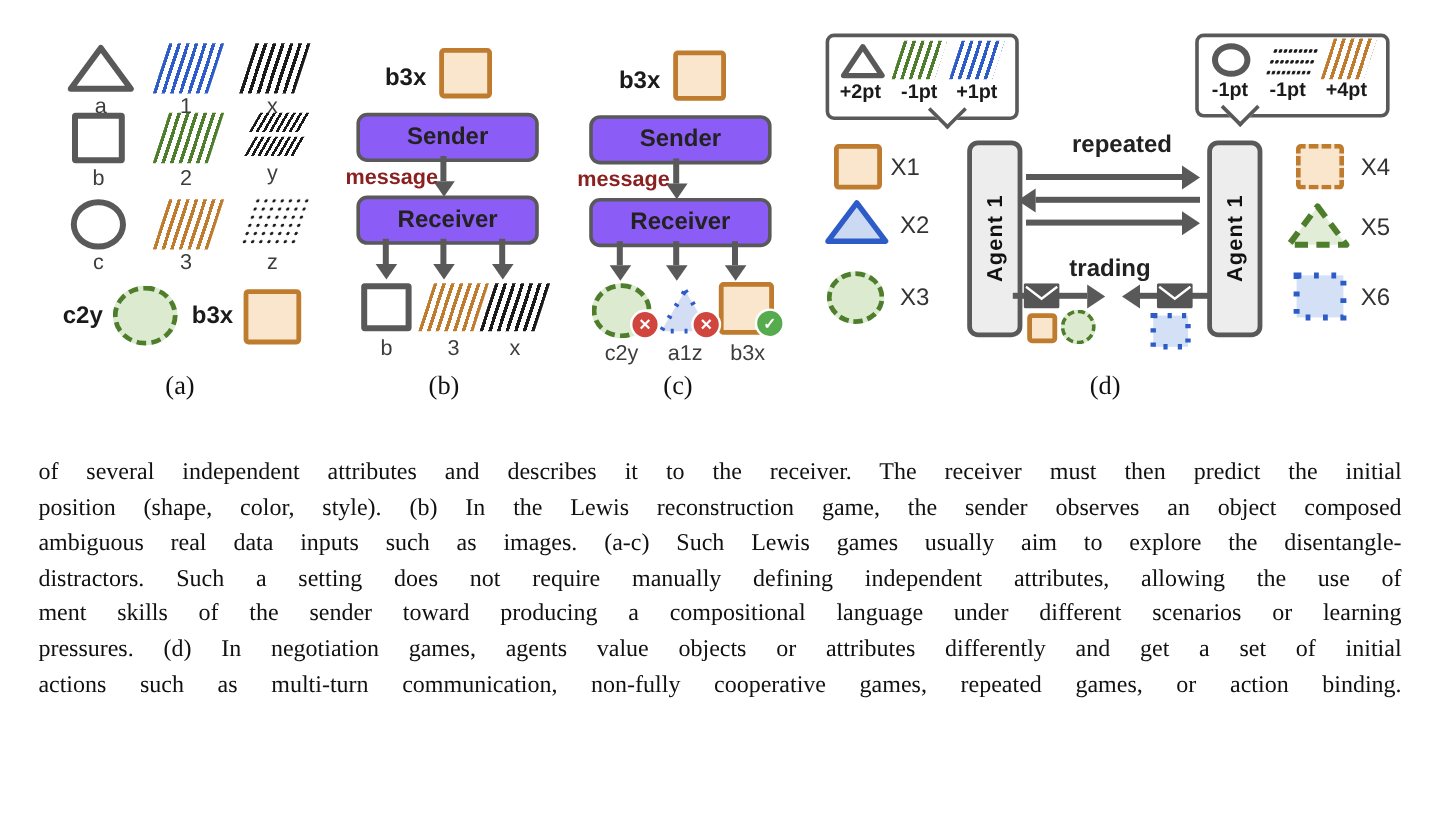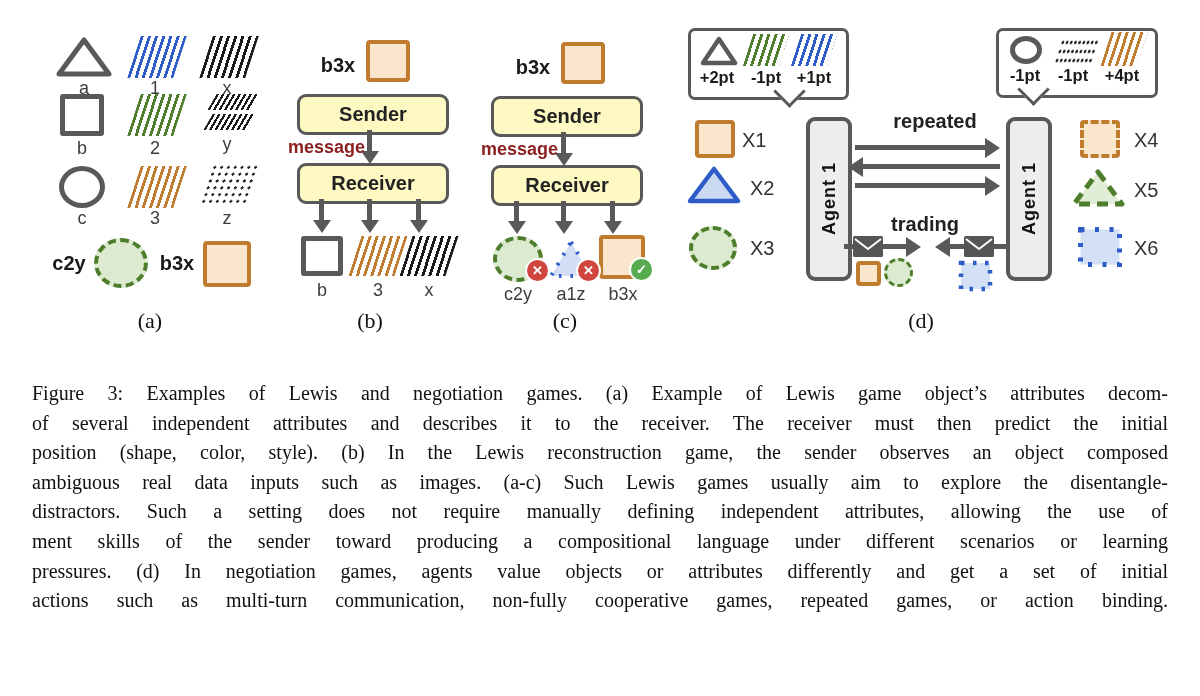--- a/index.html
+++ b/index.html
@@ -29,21 +29,21 @@
   .dotrows{position:absolute;transform:skewX(-18deg);
        background-image:radial-gradient(circle,#1c1c1c 1.4px,transparent 1.7px);
        background-size:4.2px 9px;}
   
   .sq-outline{border:5px solid var(--gray);background:#fff;border-radius:3px;}
   .circ-outline{border:5px solid var(--gray);background:#fff;border-radius:50%;}
   .sq-orange{border:4px solid var(--orange);background:var(--peach);border-radius:4px;}
   .sq-orange.dashed{border-style:dashed;}
   .circ-green{border:4px dashed var(--green);background:var(--lightgreen);border-radius:50%;}
   
-  .process-box{position:absolute;border:3.5px solid var(--gray);border-radius:9px;background:#fef9c3;
+  .process-box{position:absolute;border:3.5px solid var(--gray);border-radius:9px;background:#8b5cf6;
        display:flex;align-items:center;justify-content:center;font-weight:bold;font-size:20px;color:#222;}
   
   .varrow{position:absolute;width:5px;background:var(--gray);}
   .varrow::after{content:'';position:absolute;bottom:-13px;left:50%;transform:translateX(-50%);
        width:0;height:0;border-top:13px solid var(--gray);
        border-left:9px solid transparent;border-right:9px solid transparent;}
   .harrow{position:absolute;height:5px;background:var(--gray);}
   .harrow.right::after{content:'';position:absolute;right:-15px;top:50%;transform:translateY(-50%);
        width:0;height:0;border-left:15px solid var(--gray);
        border-top:10px solid transparent;border-bottom:10px solid transparent;}
@@ -223,21 +223,20 @@
     <div class="xlbl" style="left:1134px;top:179px;">X5</div>
     <svg class="abs" style="left:1077px;top:226px;" width="46" height="42" viewBox="0 0 46 42">
         <rect x="3.5" y="3.5" width="39" height="35" fill="#d4e0f5" stroke="#2d5cc8" stroke-width="5" stroke-dasharray="4 10.5"></rect>
       </svg>
     <div class="xlbl" style="left:1134px;top:237px;">X6</div>
 
     <div class="panel-letter" style="left:876px;top:308px;">(d)</div>
   </div>
 
   <div id="caption">
-    <div class="cl">Figure 3: Examples of Lewis and negotiation games. (a) Example of Lewis game object’s attributes decom-</div>
     <div class="cl">of several independent attributes and describes it to the receiver. The receiver must then predict the initial</div>
     <div class="cl">position (shape, color, style). (b) In the Lewis reconstruction game, the sender observes an object composed</div>
     <div class="cl">ambiguous real data inputs such as images. (a-c) Such Lewis games usually aim to explore the disentangle-</div>
     <div class="cl">distractors. Such a setting does not require manually defining independent attributes, allowing the use of</div>
     <div class="cl">ment skills of the sender toward producing a compositional language under different scenarios or learning</div>
     <div class="cl">pressures. (d) In negotiation games, agents value objects or attributes differently and get a set of initial</div>
     <div class="cl">actions such as multi-turn communication, non-fully cooperative games, repeated games, or action binding.</div>
   </div>
 
 </div>

